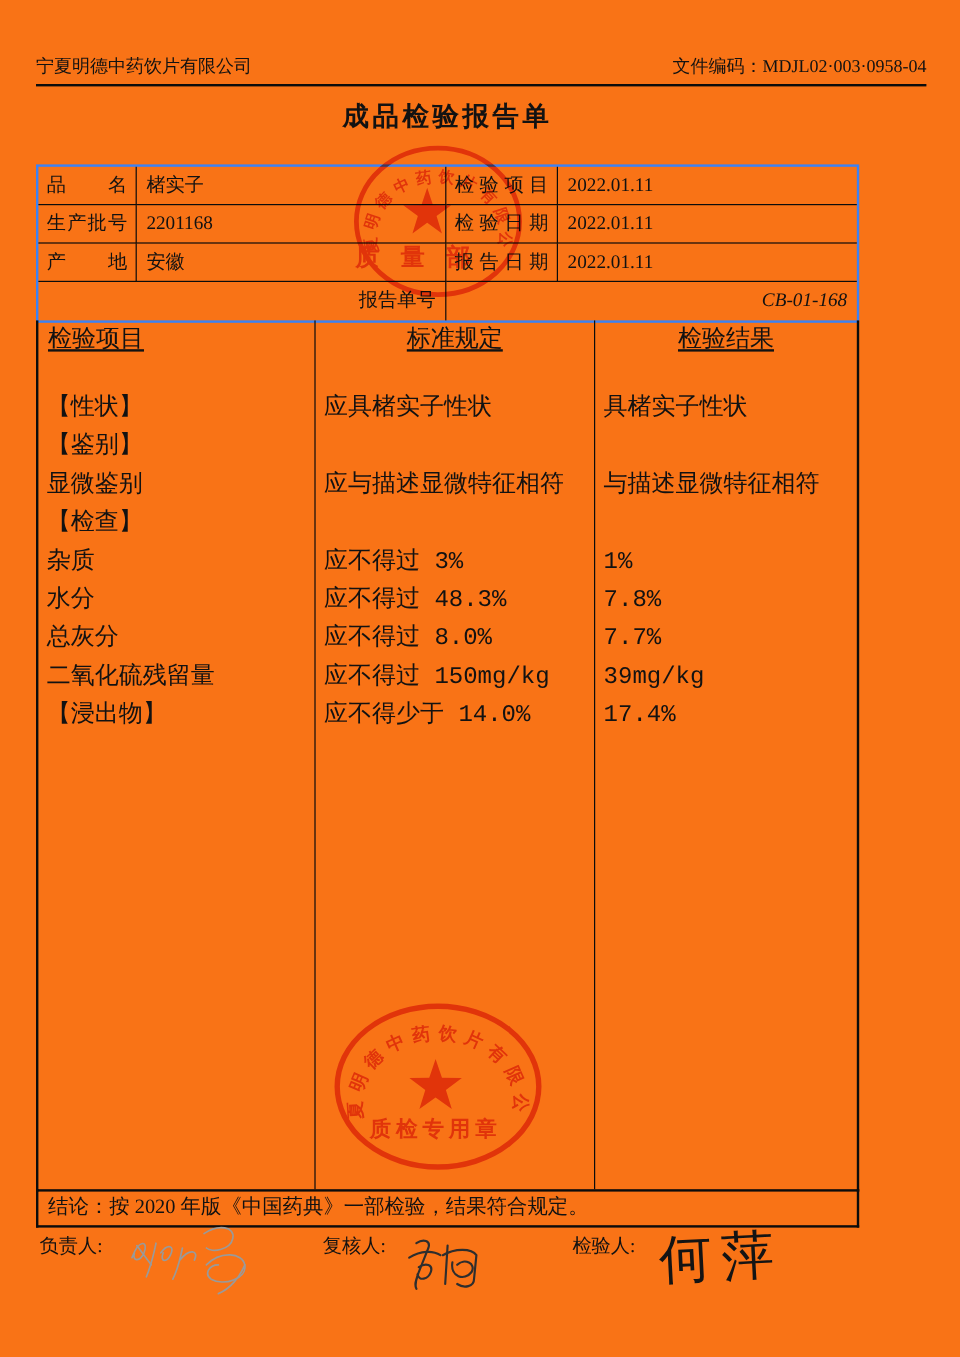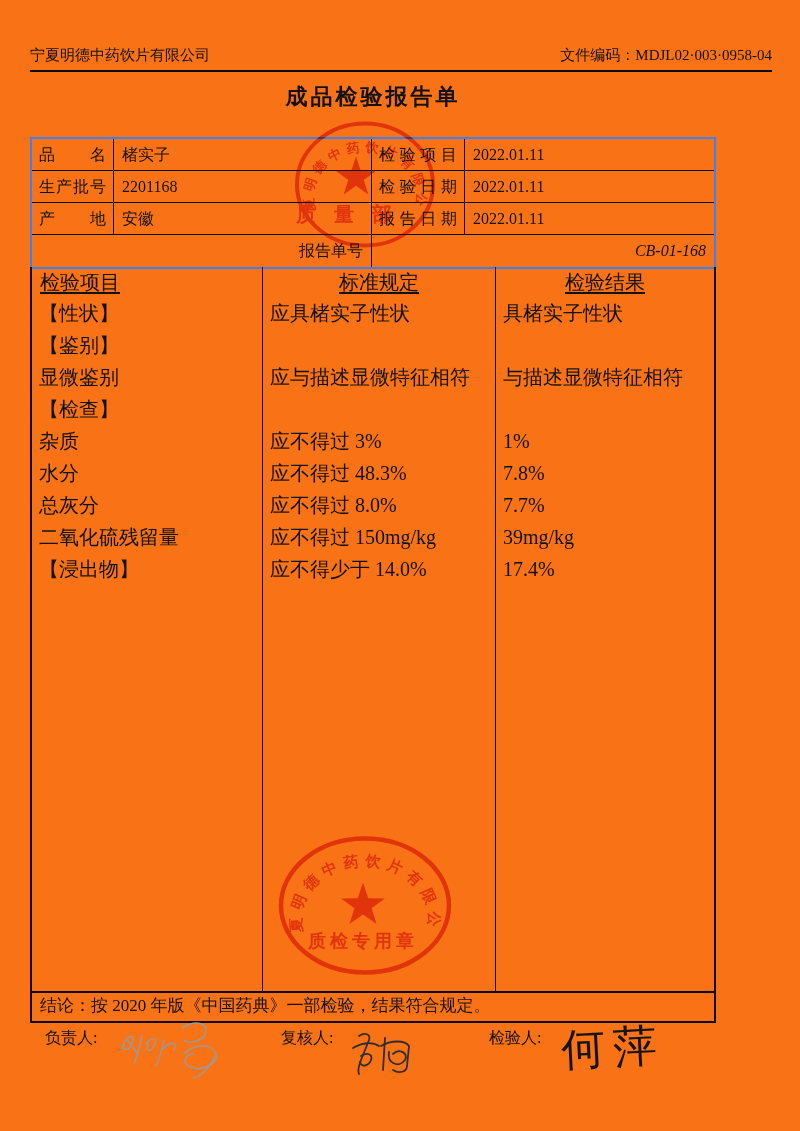--- a/index.html
+++ b/index.html
@@ -33,28 +33,28 @@
     border:2px solid #0c0c0c;border-top:none;display:flex;font-size:20px;
   }
   .insp-col{box-sizing:border-box;height:100%;}
   .insp-col.c1{width:231px;border-right:1px solid #0c0c0c;}
   .insp-col.c2{width:233px;border-right:1px solid #0c0c0c;}
   .insp-col.c3{flex:1;}
   .col-head{height:30px;line-height:30px;}
   .col-head span{text-decoration:underline;text-underline-offset:3px;}
   .c1 .col-head{text-align:left;padding-left:8px;}
   .c2 .col-head,.c3 .col-head{text-align:center;}
-  .col-body{}
+  .col-body{margin-top:28px;font-family:Liberation Mono, monospace;}
   .insp-line{height:32px;line-height:32px;padding-left:7px;white-space:nowrap;}
   
   .conclusion-box{
     position:absolute;left:30px;top:991px;width:686px;height:32px;box-sizing:border-box;
     border:2px solid #0c0c0c;border-top:none;line-height:29px;padding-left:8px;font-size:17px;
   }
-  .footer-row{position:absolute;left:42px;top:1028px;width:686px;height:70px;font-size:16px;}
+  .footer-row{position:absolute;left:30px;top:1028px;width:686px;height:70px;font-size:16px;}
   .footer-label{position:absolute;top:0;white-space:nowrap;}
   .footer-label.l1{left:3px;}
   .footer-label.l2{left:239px;}
   .footer-label.l3{left:447px;}
   .sig{position:absolute;pointer-events:none;}
   .sig1{left:70px;top:-14px;}
   .sig2{left:305px;top:-2px;}
   .sig3{left:515px;top:-18px;}
   
   .stamp{position:absolute;pointer-events:none;opacity:0.82;mix-blend-mode:multiply;}

